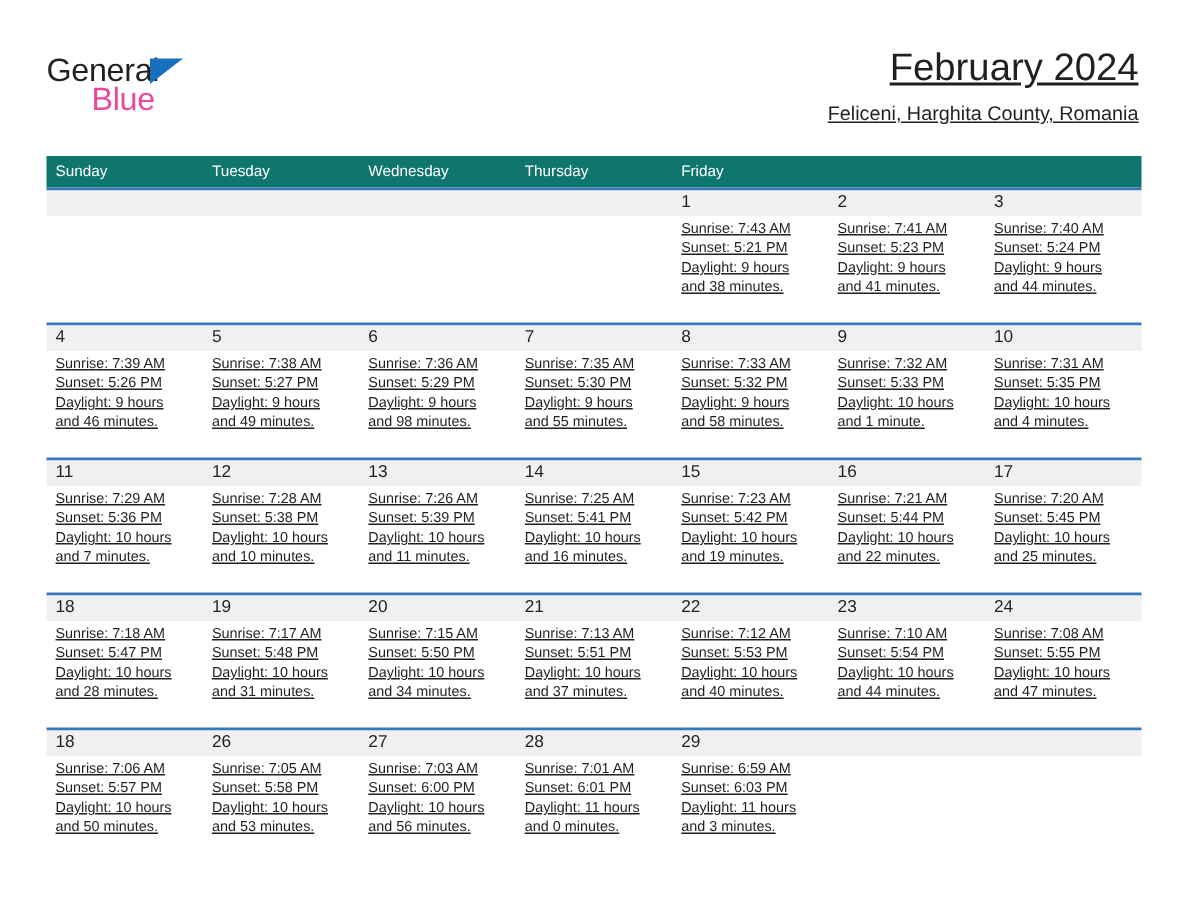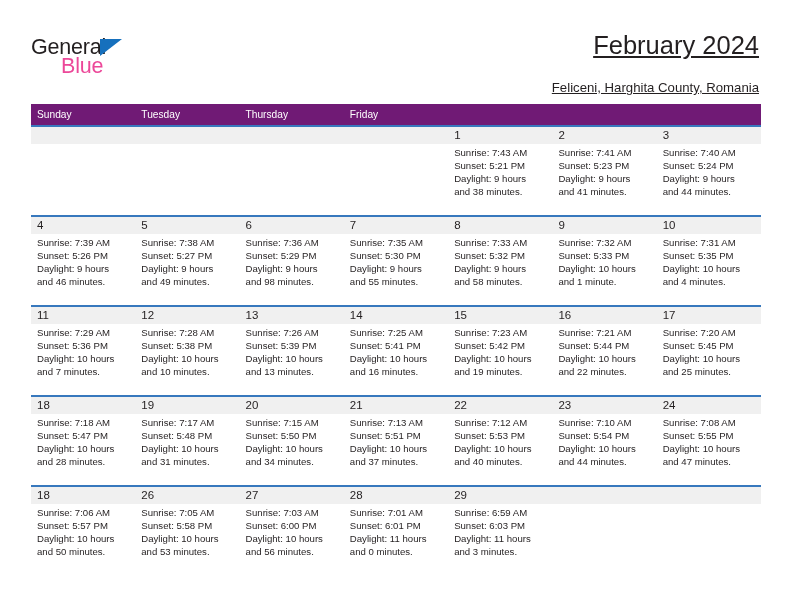--- a/index.html
+++ b/index.html
@@ -72,39 +72,39 @@
     text-align: right;
     text-decoration: underline;
   }
   .cal-title {
     font-size: 25.5px;
     color: #231f20;
     line-height: 30px;
     white-space: nowrap;
   }
   .cal-sub {
-    margin-top: 20px;
+    margin-top: 8px;
     font-size: 13.2px;
     color: #231f20;
     line-height: 15px;
     white-space: nowrap;
   }
 
   
   .cal {
     position: absolute;
     left: 31px;
     top: 104px;
     width: 730px;
   }
   .weekdays {
     display: flex;
     width: 730px;
     height: 21px;
-    background: #701a75;
+    background: #0f766e;
   }
   .weekday {
     flex: 0 0 104.2857px;
     width: 104.2857px;
     box-sizing: border-box;
     padding-left: 6px;
     font-size: 10.2px;
     line-height: 21px;
     color: #ffffff;
     white-space: nowrap;
@@ -122,20 +122,21 @@
     display: flex;
     width: 730px;
     height: 17px;
     background: #f0f0f0;
   }
   .week-body {
     display: flex;
     width: 730px;
     height: 71px;
     background: #ffffff;
+    text-decoration: underline;
   }
   .daynum {
     flex: 0 0 104.2857px;
     width: 104.2857px;
     box-sizing: border-box;
     padding-left: 6px;
     font-size: 11.5px;
     line-height: 17px;
     color: #231f20;
   }
@@ -169,20 +170,21 @@
       <div class="cal-sub">Feliceni, Harghita County, Romania</div>
     </div>
 
   </div>
 
   <div class="cal">
 
     <div class="weekdays">
       <div class="weekday">Sunday</div>
       <div class="weekday">Tuesday</div>
+      <div class="weekday">Wednesday</div>
       <div class="weekday">Thursday</div>
       <div class="weekday">Friday</div>
     </div>
 
     <div id="weeks-host">
         <div class="week">
           <div class="week-numbers">
             <div class="daynum"></div>
             <div class="daynum"></div>
             <div class="daynum"></div>
@@ -291,21 +293,21 @@
             <div class="daycell">
               <div>Sunrise: 7:28 AM</div>
               <div>Sunset: 5:38 PM</div>
               <div>Daylight: 10 hours</div>
               <div>and 10 minutes.</div>
             </div>
             <div class="daycell">
               <div>Sunrise: 7:26 AM</div>
               <div>Sunset: 5:39 PM</div>
               <div>Daylight: 10 hours</div>
-              <div>and 13 minutes.</div>
+              <div>and 11 minutes.</div>
             </div>
             <div class="daycell">
               <div>Sunrise: 7:25 AM</div>
               <div>Sunset: 5:41 PM</div>
               <div>Daylight: 10 hours</div>
               <div>and 16 minutes.</div>
             </div>
             <div class="daycell">
               <div>Sunrise: 7:23 AM</div>
               <div>Sunset: 5:42 PM</div>

